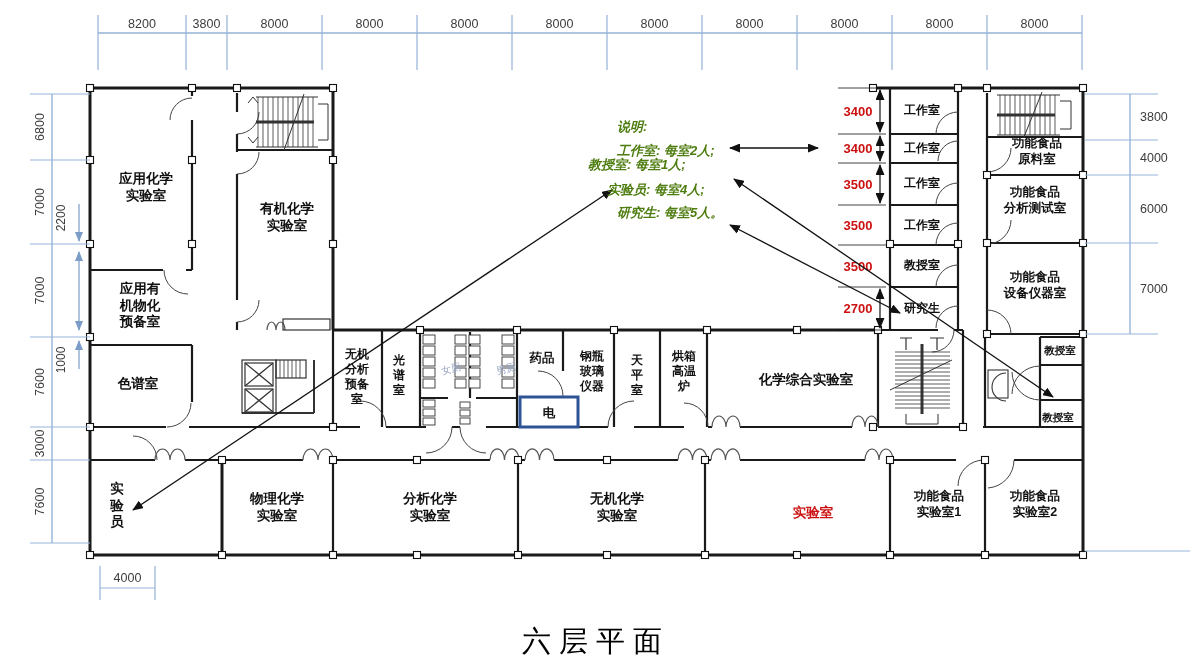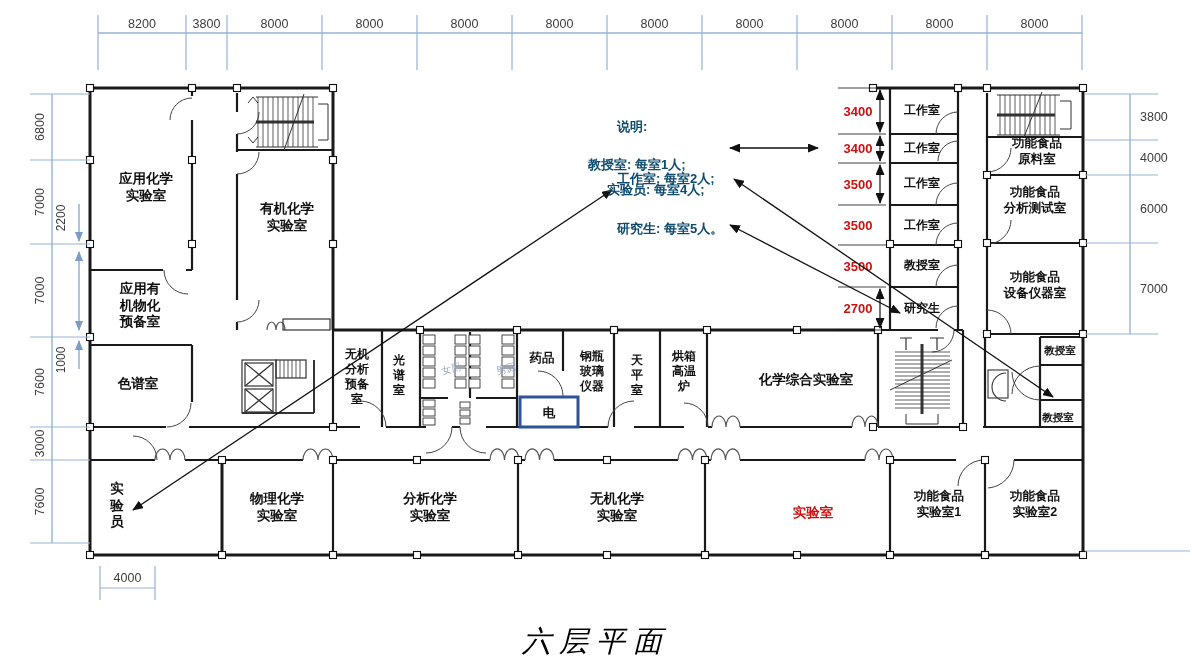--- a/index.html
+++ b/index.html
@@ -1,22 +1,22 @@
 <!DOCTYPE html>
 <html><head>
 <meta charset="utf-8">
 <style>
   html,body{margin:0;padding:0;background:#fff;}
   .canvas{position:relative;width:1192px;height:670px;background:#fff;overflow:hidden;
           font-family:"Liberation Sans",sans-serif;}
   .canvas svg{position:absolute;left:0;top:0;}
   svg text{font-family:"Liberation Sans",sans-serif;}
-  .legend-line{position:absolute;font-size:13px;font-weight:bold;color:#0c4a6e;white-space:nowrap;}
+  .legend-line{position:absolute;font-size:13px;font-weight:bold;color:#4d7c0f;white-space:nowrap;font-style:italic;}
   .plan-title{position:absolute;left:0;top:622px;width:100%;text-align:center;
-              font-family:"Liberation Serif",serif;font-size:29px;letter-spacing:8px;color:#000;font-style:italic;}
+              font-family:"Liberation Serif",serif;font-size:29px;letter-spacing:8px;color:#000;}
 </style>
 </head>
 <body>
 
 <div class="canvas">
 
 <svg width="1192" height="670" viewBox="0 0 1192 670">
   <defs>
     <marker id="ah-b" markerWidth="11" markerHeight="9" refX="10" refY="4.5" orient="auto-start-reverse" markerUnits="userSpaceOnUse">
       <path d="M0,0 L11,4.5 L0,9 Z" fill="#111"></path>
@@ -325,20 +325,20 @@
         <text x="452" y="372" text-anchor="middle" font-size="10" fill="#9aa8c4" transform="rotate(-14 452 372)">女厕</text>
         <text x="507" y="372" text-anchor="middle" font-size="10" fill="#9aa8c4" transform="rotate(-14 507 372)">男厕</text>
         <line x1="730" y1="148" x2="818" y2="148" stroke="#111" stroke-width="1.3" marker-start="url(#ah-b)" marker-end="url(#ah-b)"></line>
         <line x1="734" y1="179" x2="1053" y2="397" stroke="#111" stroke-width="1.3" marker-start="url(#ah-b)" marker-end="url(#ah-b)"></line>
         <line x1="730" y1="225" x2="900" y2="313" stroke="#111" stroke-width="1.3" marker-start="url(#ah-b)" marker-end="url(#ah-b)"></line>
         <line x1="612" y1="190" x2="133" y2="510" stroke="#111" stroke-width="1.3" marker-start="url(#ah-b)" marker-end="url(#ah-b)"></line>
       </g>
 </svg>
 
 <div class="legend-line" style="left:617px;top:118px;">说明:</div>
-<div class="legend-line" style="left:617px;top:142px;margin-top:28px;">工作室: 每室2人;</div>
+<div class="legend-line" style="left:617px;top:142px;">工作室: 每室2人;</div>
 <div class="legend-line" style="left:588px;top:156px;">教授室: 每室1人;</div>
 <div class="legend-line" style="left:607px;top:181px;">实验员: 每室4人;</div>
-<div class="legend-line" style="left:617px;top:220px;">研究生: 每室5人。</div>
+<div class="legend-line" style="left:617px;top:204px;">研究生: 每室5人。</div>
 
 <div class="plan-title">六层平面</div>
 
 </div>
 
 </body></html>

